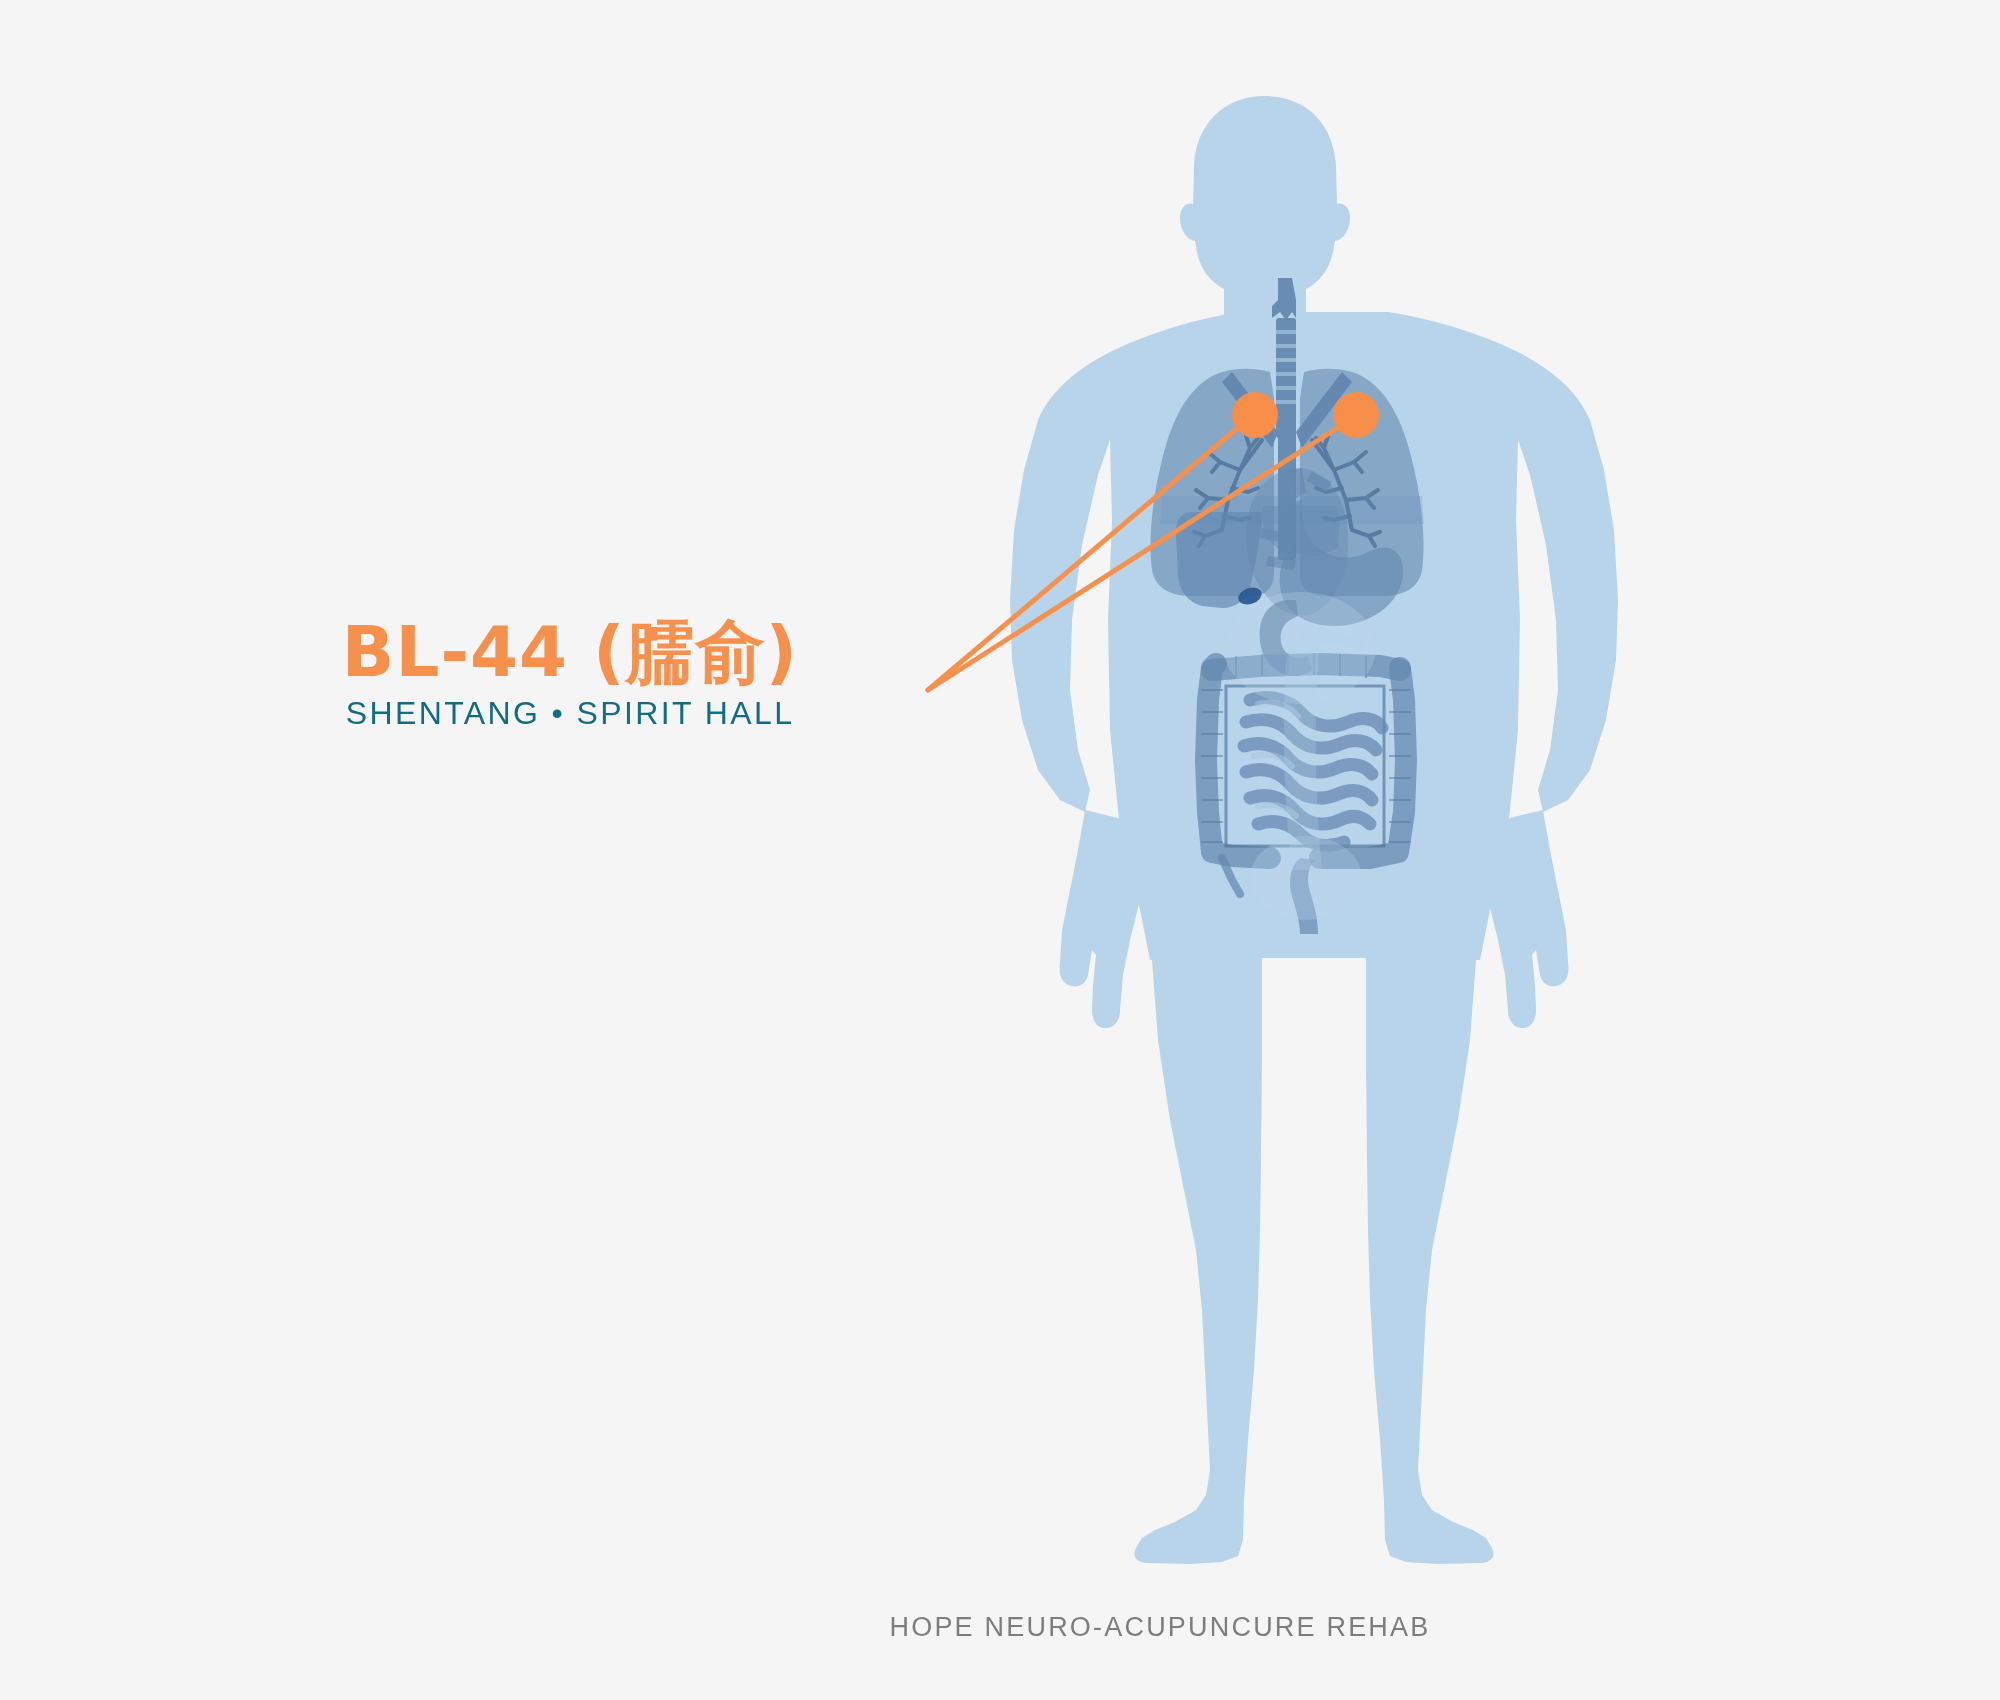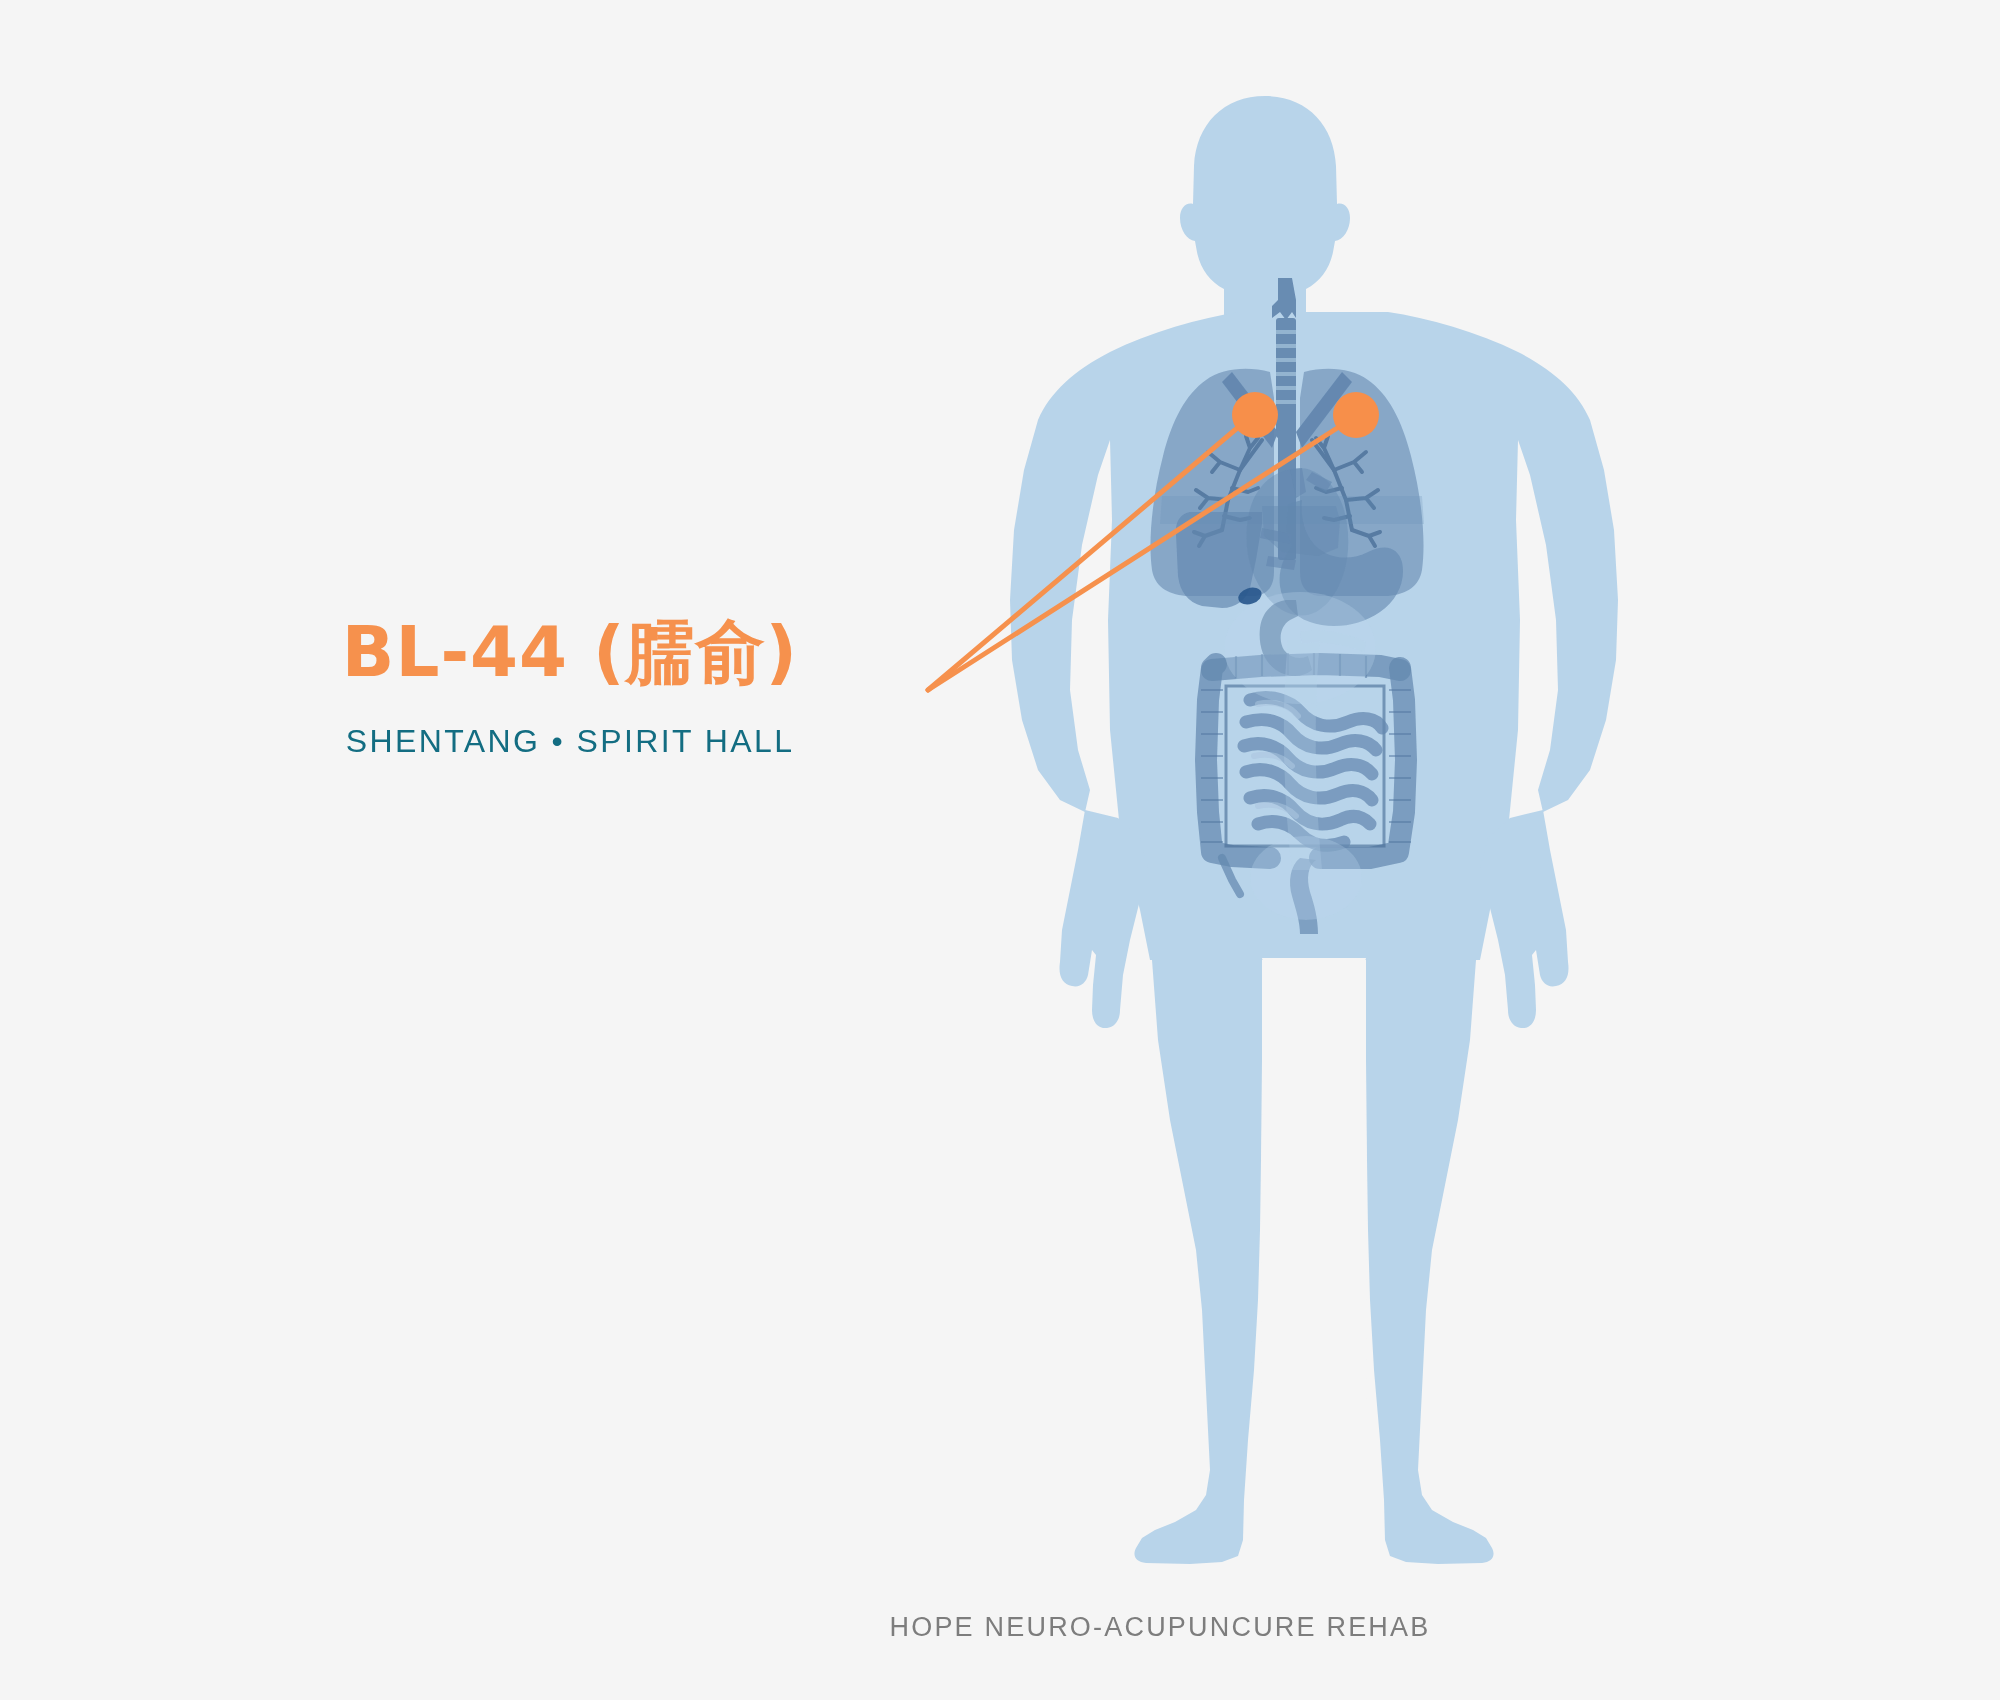--- a/index.html
+++ b/index.html
@@ -37,21 +37,21 @@
     font-family: "DejaVu Sans", sans-serif;
     font-size: 69px;
     font-weight: 700;
     letter-spacing: 1px;
     color: #f6914d;
     line-height: 1.0;
     white-space: nowrap;
     margin: 0;
   }
   .point-names {
-    margin-top: 36px;
+    margin-top: 8px;
     font-family: "Liberation Sans", sans-serif;
     font-size: 32px;
     font-weight: 400;
     letter-spacing: 2.4px;
     color: #136d82;
     white-space: nowrap;
   }
 
   
   .footer-caption {

